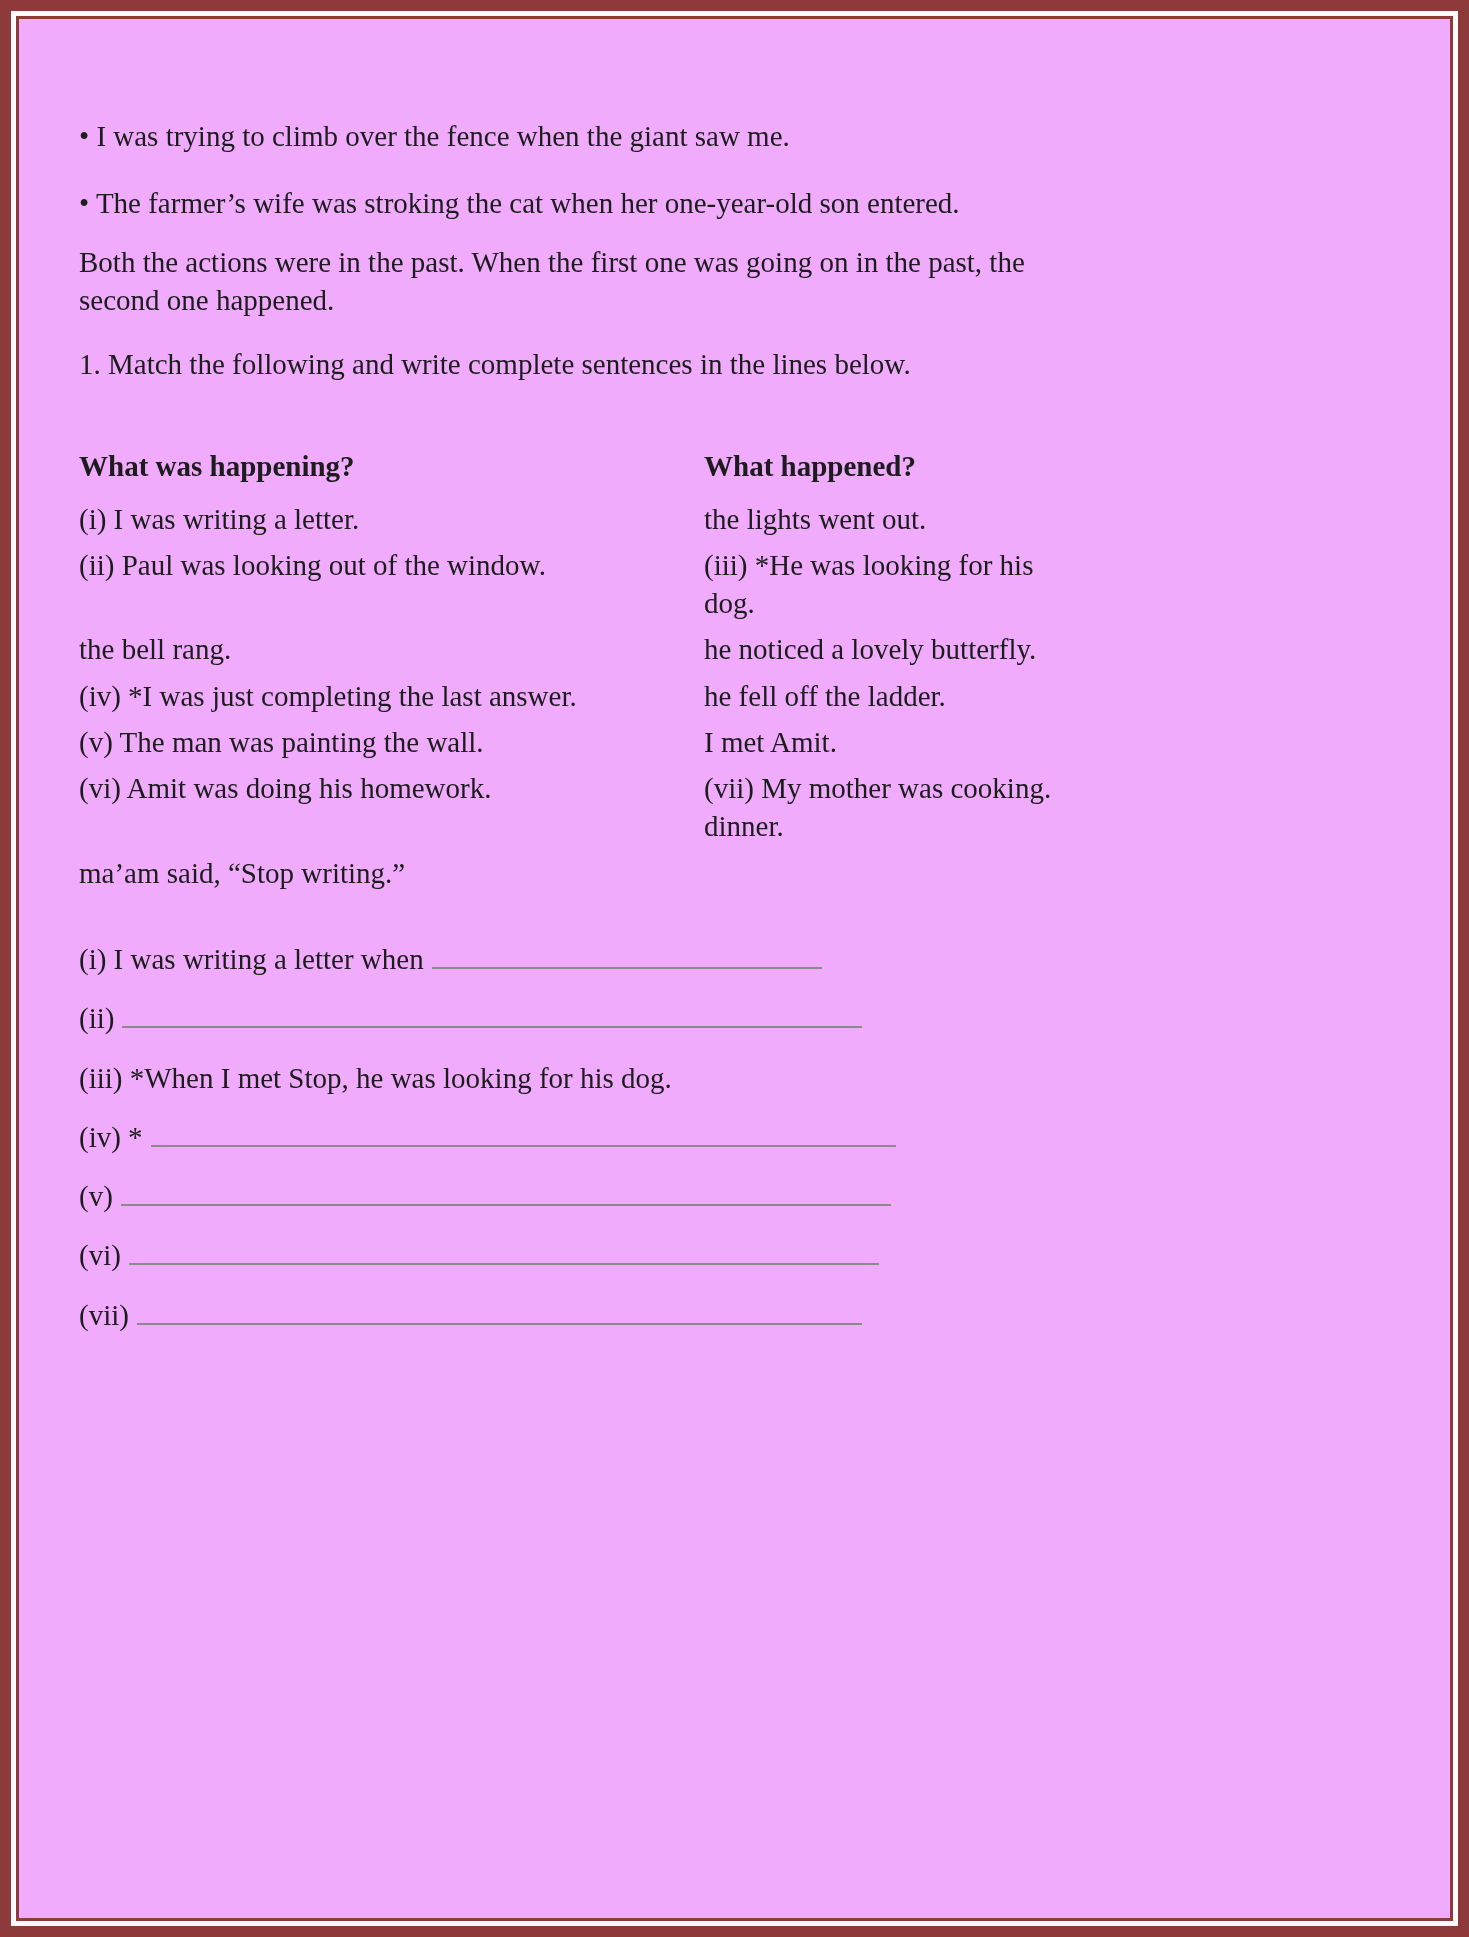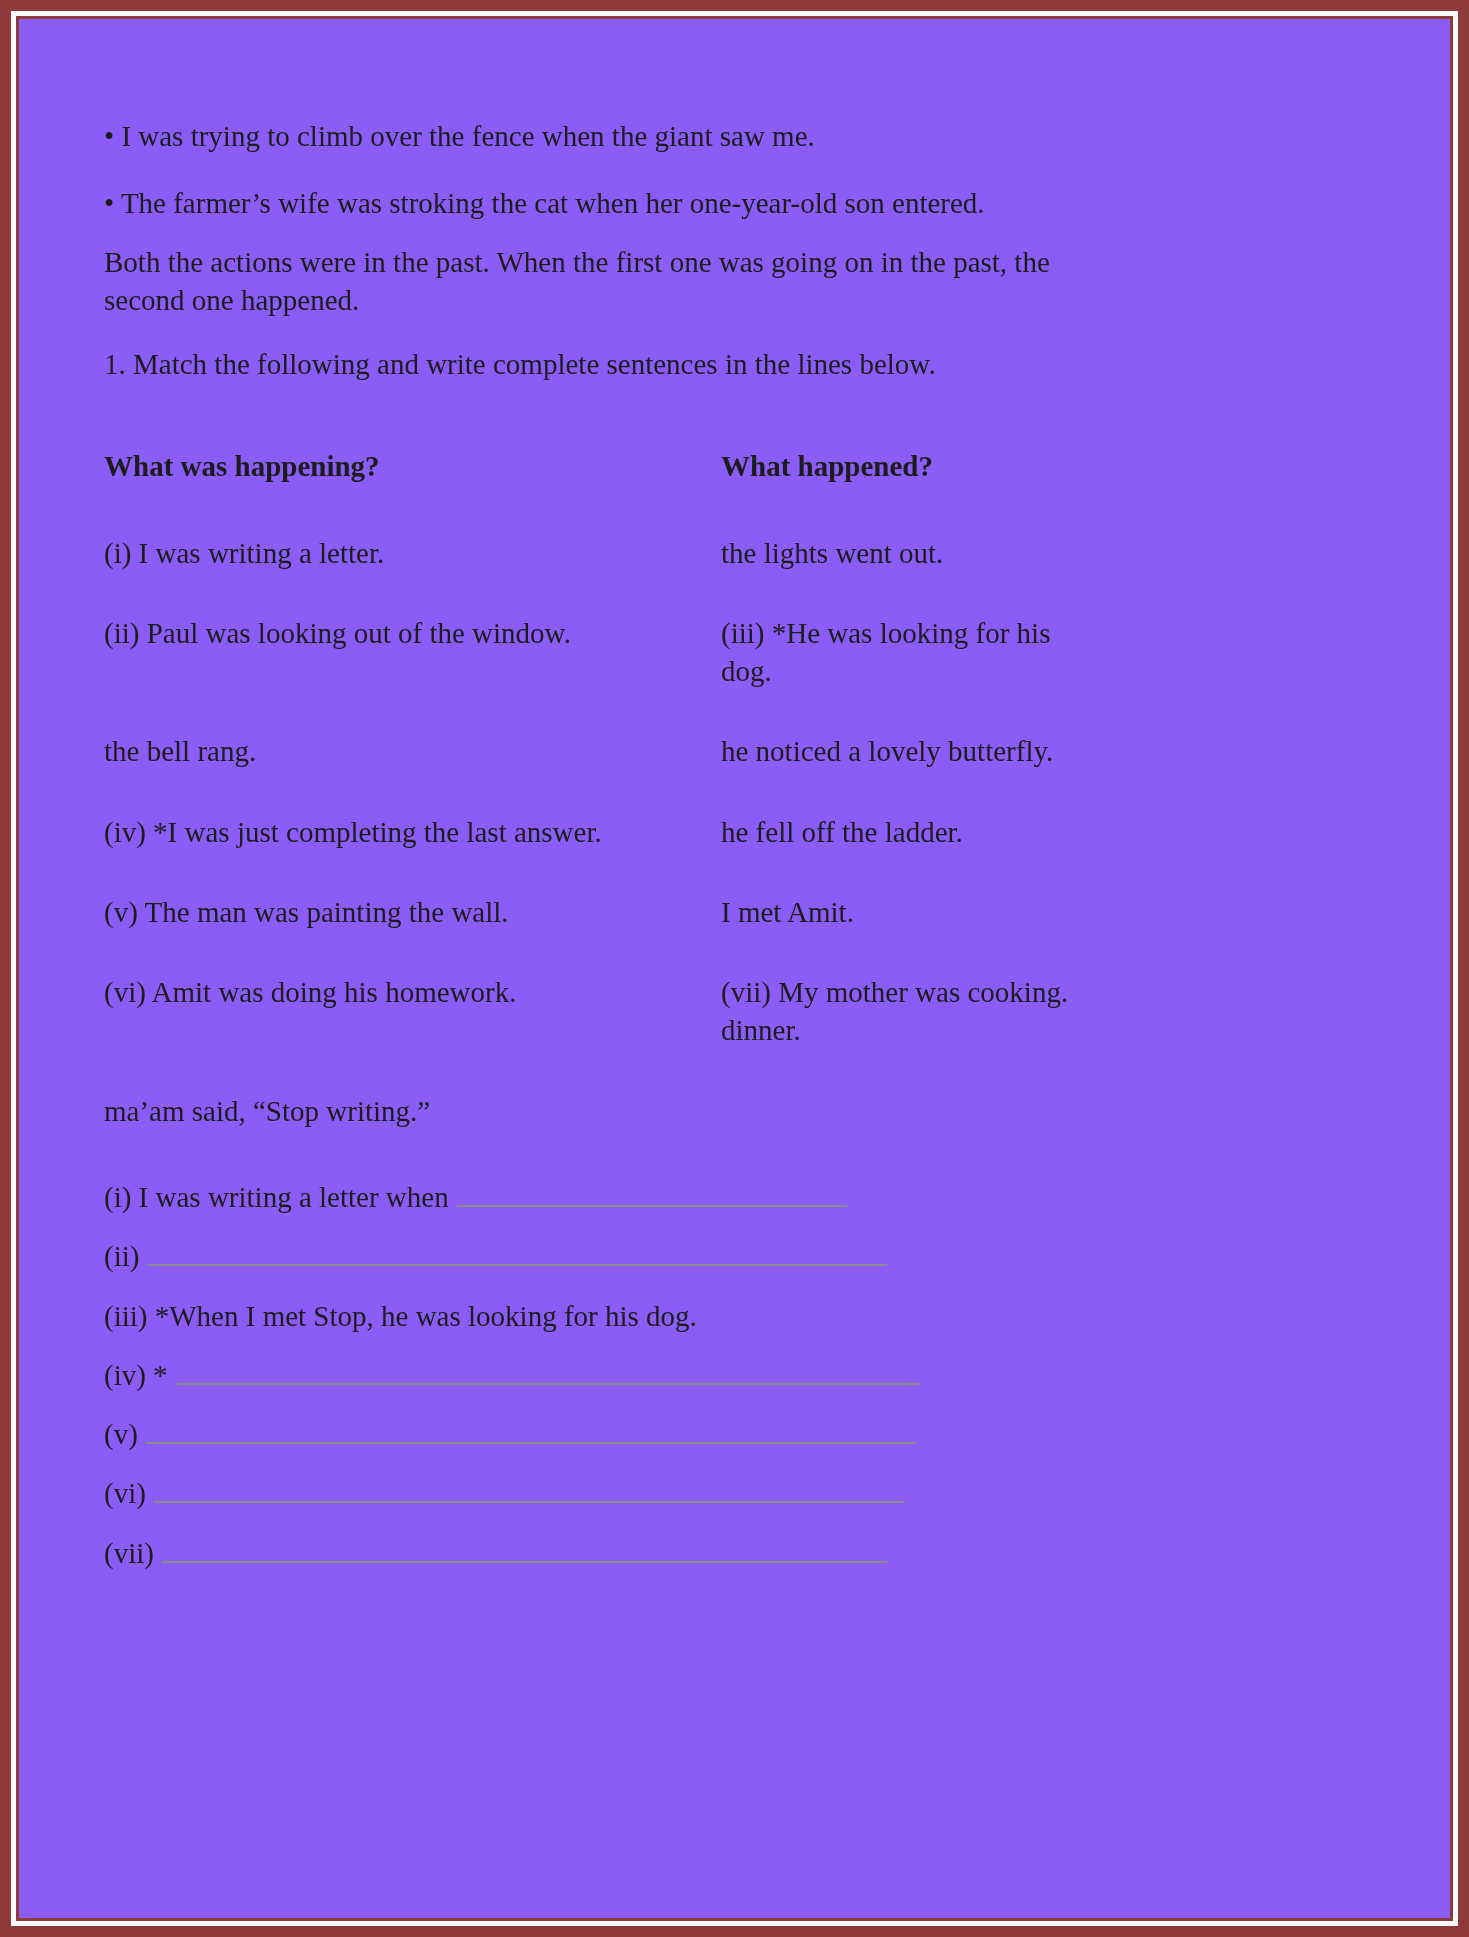--- a/index.html
+++ b/index.html
@@ -13,22 +13,22 @@
     box-sizing: border-box;
     border: 11px solid #8e3a3a;
     padding: 5px;
     background: #fdfcfb;
   }
   .inner {
     box-sizing: border-box;
     width: 100%;
     height: 100%;
     border: 3px solid #8e3a3a;
-    background: #8b5cf6;
-    padding: 98px 0 0 85px;
+    background: #f0abfc;
+    padding: 98px 0 0 60px;
     overflow: hidden;
   }
   .content {
     width: 990px;
     font-family: "Liberation Serif", "DejaVu Serif", serif;
     font-size: 29px;
     line-height: 1.32;
     color: #1c1c1c;
   }
   .bullet {
@@ -42,20 +42,21 @@
     margin: 0 0 26px 0;
   }
   .instruction {
     margin: 6px 0 64px 0;
   }
   .match {
     display: grid;
     grid-template-columns: 617px 1fr;
     row-gap: 42px;
     margin: 0 0 48px 0;
+    gap: 8px;
   }
   .mhead {
     font-weight: bold;
     margin-bottom: 6px;
   }
   .answers {
   }
   .answer-row {
     margin: 0 0 21px 0;
     white-space: nowrap;

